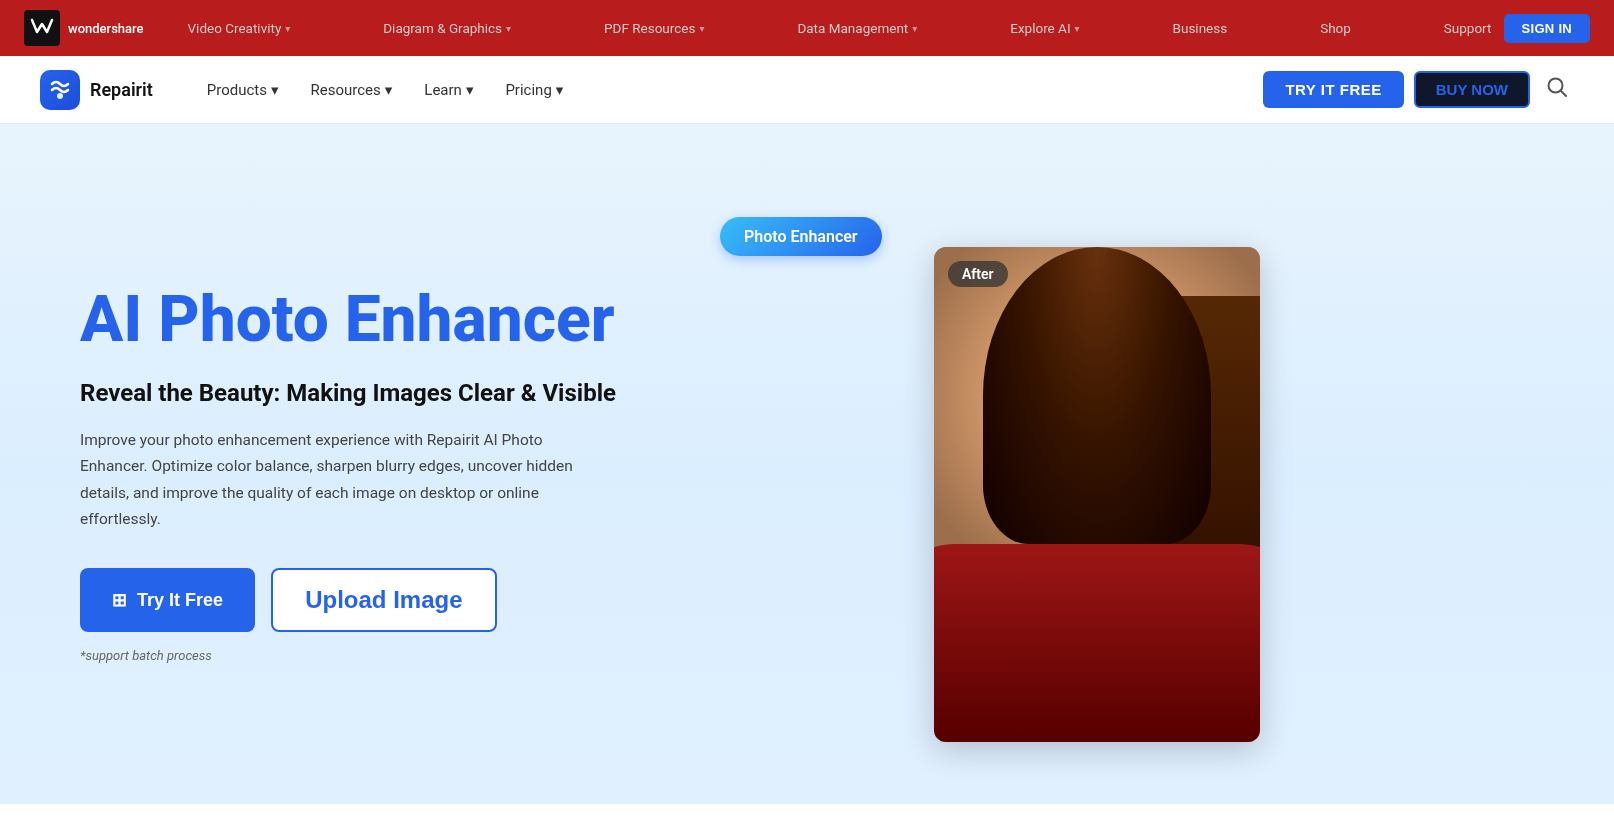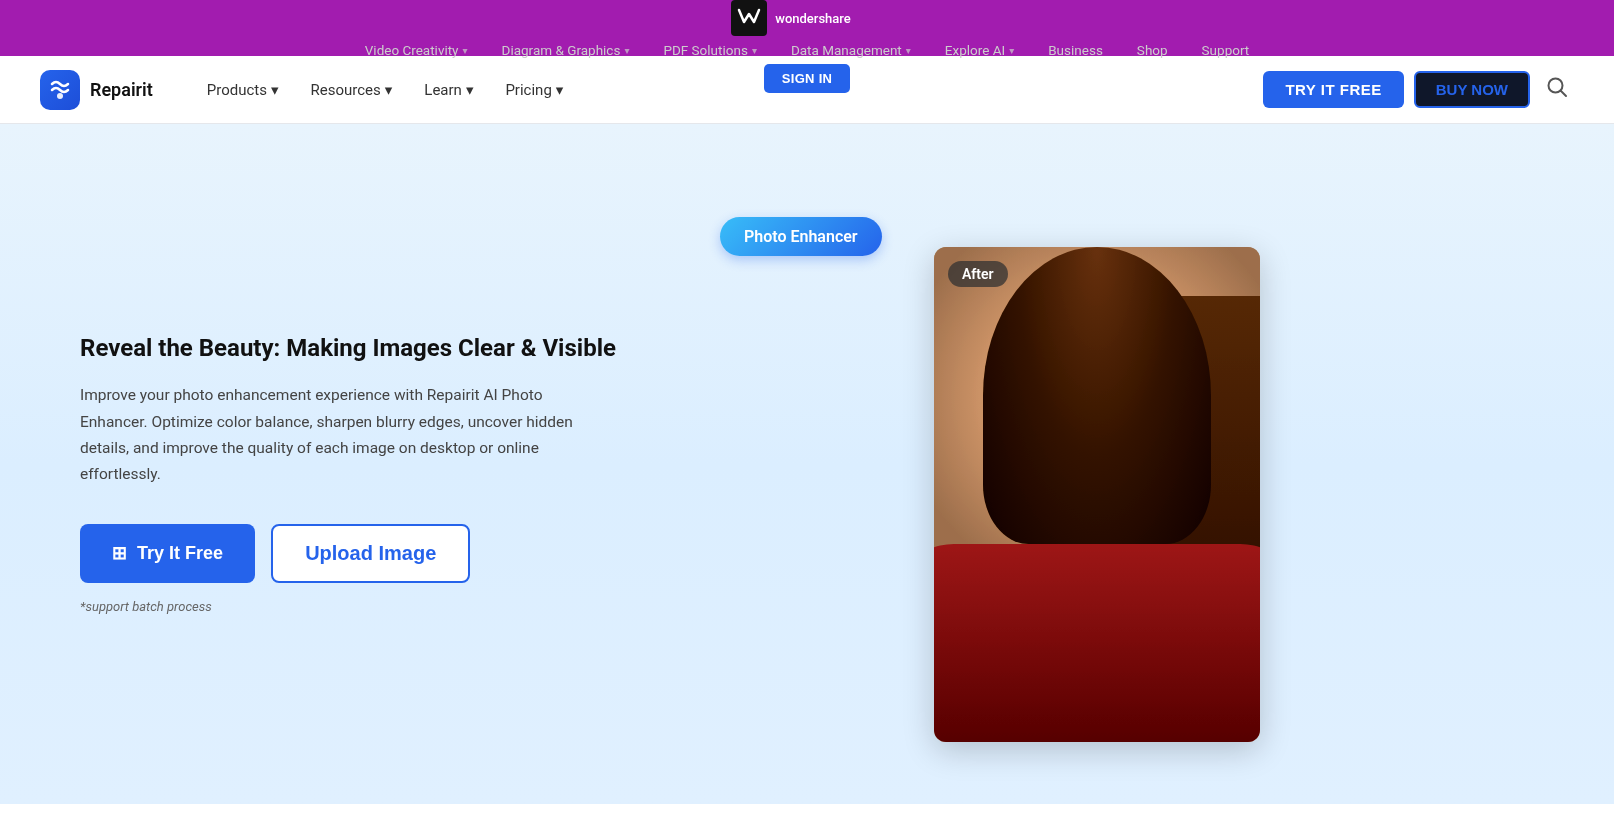--- a/index.html
+++ b/index.html
@@ -1,27 +1,26 @@
 <!DOCTYPE html>
 <html><head>
   <meta charset="utf-8">
   <style>
     * { margin: 0; padding: 0; box-sizing: border-box; }
     body { font-family: -apple-system, BlinkMacSystemFont, 'Segoe UI', Roboto, sans-serif; overflow-x: hidden; }
 
     
     .top-nav {
-      background: #a21caf;
+      background: #b91c1c;
       color: #fff;
       display: flex;
       align-items: center;
       padding: 0 24px;
       height: 56px;
       gap: 0;
-      flex-direction: column;
     }
     .top-nav .logo-area {
       display: flex;
       align-items: center;
       gap: 8px;
       margin-right: 32px;
     }
     .logo-icon {
       width: 36px;
       height: 36px;
@@ -210,21 +209,21 @@
     }
     .windows-icon {
       font-size: 18px;
     }
     .hero-upload-btn {
       background: #fff;
       color: #2563eb;
       border: 2px solid #2563eb;
       padding: 16px 32px;
       border-radius: 8px;
-      font-size: 20px;
+      font-size: 24px;
       font-weight: 600;
       cursor: pointer;
     }
     .hero-note {
       font-size: 13px;
       color: #666;
       font-style: italic;
     }
 
     
@@ -362,21 +361,21 @@
   <div class="top-nav-items">
     <div class="top-nav-item">
       <span>Video Creativity</span>
       <span class="chevron chevron-down"></span>
     </div>
     <div class="top-nav-item">
       <span>Diagram &amp; Graphics</span>
       <span class="chevron chevron-down"></span>
     </div>
     <div class="top-nav-item">
-      <span>PDF Solutions</span>
+      <span>PDF Resources</span>
       <span class="chevron chevron-down"></span>
     </div>
     <div class="top-nav-item">
       <span>Data Management</span>
       <span class="chevron chevron-down"></span>
     </div>
     <div class="top-nav-item">
       <span>Explore AI</span>
       <span class="chevron chevron-down"></span>
     </div>
@@ -432,20 +431,21 @@
       <svg width="22" height="22" viewBox="0 0 22 22" fill="none">
         <circle cx="9.5" cy="9.5" r="7" stroke="#555" stroke-width="2"></circle>
         <line x1="14.5" y1="14.5" x2="20" y2="20" stroke="#555" stroke-width="2" stroke-linecap="round"></line>
       </svg>
     </button>
   </div>
 </nav>
 
 <section class="hero">
   <div class="hero-left">
+    <h1 class="hero-title">AI Photo Enhancer</h1>
     <h2 class="hero-subtitle">Reveal the Beauty: Making Images Clear &amp; Visible</h2>
     <p class="hero-desc">Improve your photo enhancement experience with Repairit AI Photo Enhancer. Optimize color balance, sharpen blurry edges, uncover hidden details, and improve the quality of each image on desktop or online effortlessly.</p>
     <div class="hero-buttons">
       <button class="hero-try-btn">
         <span class="windows-icon">⊞</span>
         <span>Try It Free</span>
       </button>
       <button class="hero-upload-btn">Upload Image</button>
     </div>
     <p class="hero-note">*support batch process</p>

